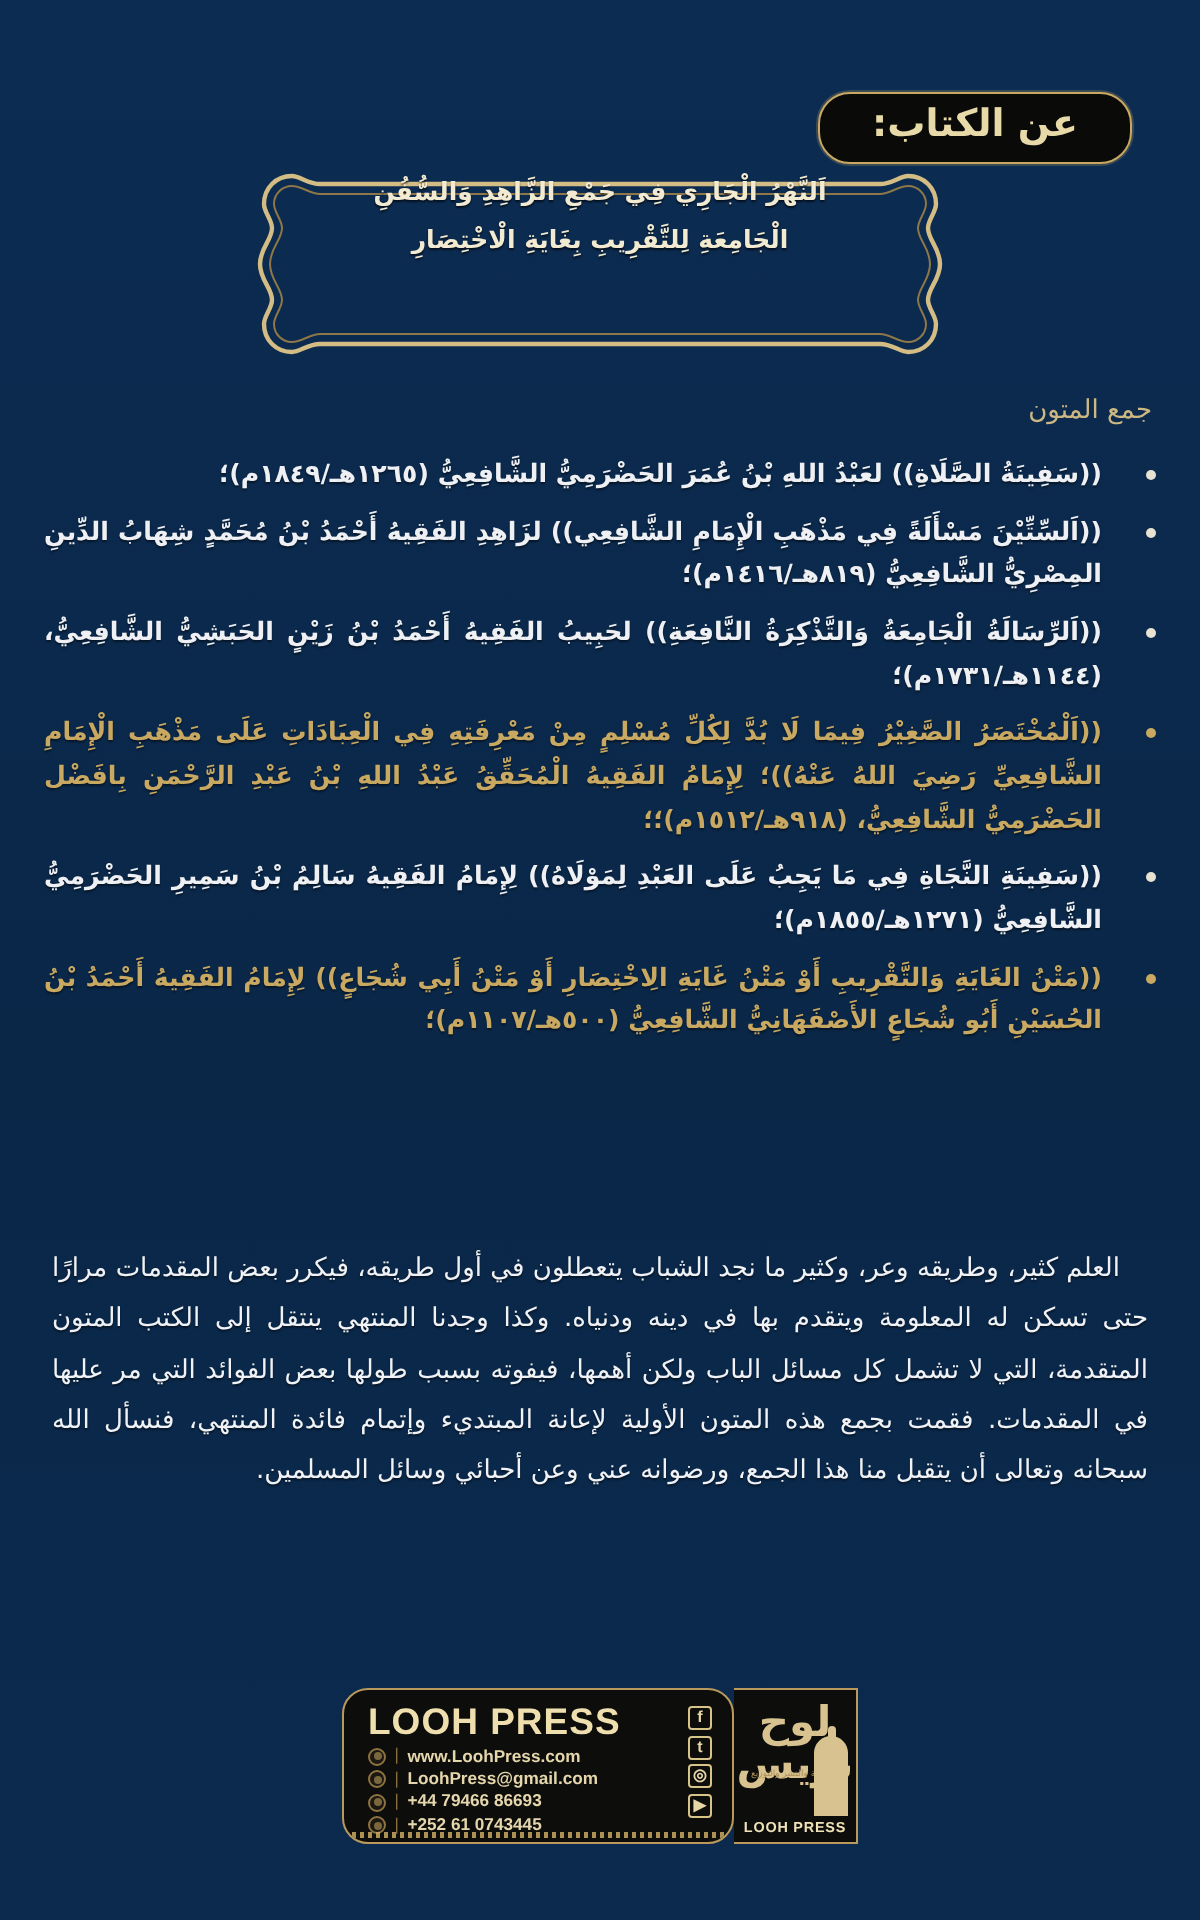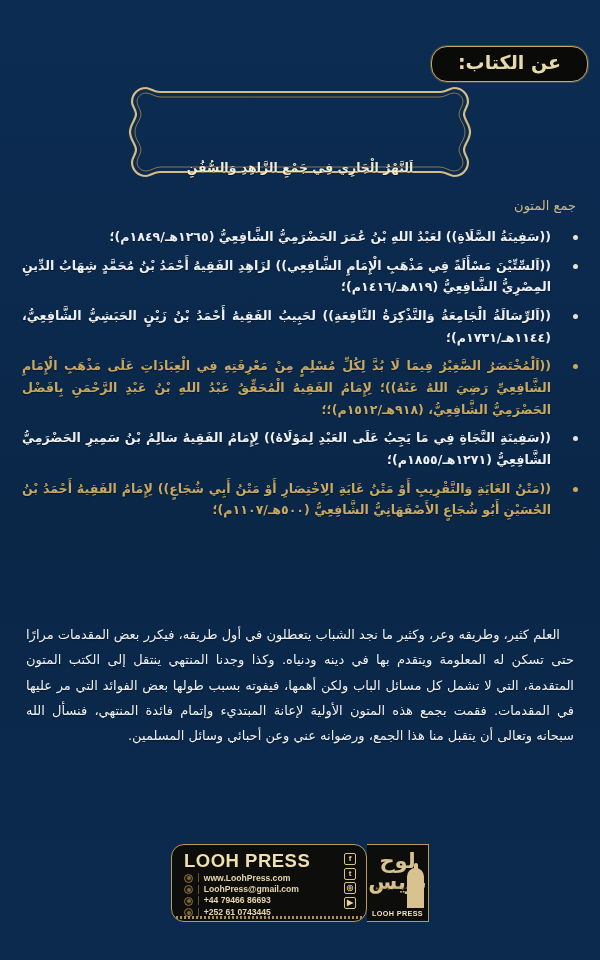--- a/index.html
+++ b/index.html
@@ -11,21 +11,21 @@
   }
   .page {
     position:relative;
     width:600px; height:960px;
     background:linear-gradient(180deg,#0c2c52 0%,#0a2748 55%,#0b2a4e 100%);
   }
 
   
   .badge-row {
     position:absolute; top:46px; left:0; right:0;
-    display:flex; justify-content:flex-start; padding-right:12px;align-items:flex-end;
+    display:flex; justify-content:flex-start; padding-right:34px;align-items:flex-end;
   }
   .badge {
     background:#0a0a08;
     color:#e8d9a8;
     border:1.5px solid #c9a961;
     border-radius:16px;
     padding:5px 26px 8px;
     font-size:19px; font-weight:bold;
     line-height:1.1;
     direction:rtl;
@@ -33,21 +33,21 @@
   }
 
   
   .frame-wrap {
     position:absolute; top:84px; left:0; right:0;
     display:flex; justify-content:center;
   }
   .frame {
     position:relative;
     width:352px; height:96px;
-    display:flex; align-items:flex-end; justify-content:center;
+    display:flex; align-items:flex-start; justify-content:center;
   }
   .frame svg { position:absolute; inset:0; width:100%; height:100%; }
   .frame-title {
     position:relative;
     width:250px;
     text-align:center;
     color:#f3ead2;
     font-size:12.5px;
     font-weight:bold;
     line-height:1.9;
@@ -308,20 +308,21 @@
                  C341 56 335 60 335 66 C335 70 339 74 339 78
                  C339 83 335 87 330 87 C325 87 321 83 316 83
                  H36
                  C31 83 27 87 22 87 C17 87 13 83 13 78
                  C13 74 17 70 17 66 C17 60 11 56 11 48
                  C11 40 17 36 17 30 C17 26 13 22 13 18
                  C13 13 17 9 22 9 C27 9 31 13 36 13 Z" fill="none" stroke="#8e7748" stroke-width="1"></path>
       </svg>
       <div class="frame-title">
         <div>اَلنَّهْرُ الْجَارِي فِي جَمْعِ الزَّاهِدِ وَالسُّفُنِ</div>
+        <div>الْجَامِعَةِ لِلتَّقْرِيبِ بِغَايَةِ الْاخْتِصَارِ</div>
       </div>
     </div>
   </div>
 
   <div class="section-label">جمع المتون</div>
 
   <div class="list">
     <div class="item">
       <span class="dot"></span>
       <span class="item-text">((سَفِينَةُ الصَّلَاةِ)) لعَبْدُ اللهِ بْنُ عُمَرَ الحَضْرَمِيُّ الشَّافِعِيُّ (١٢٦٥هـ/١٨٤٩م)؛</span>

